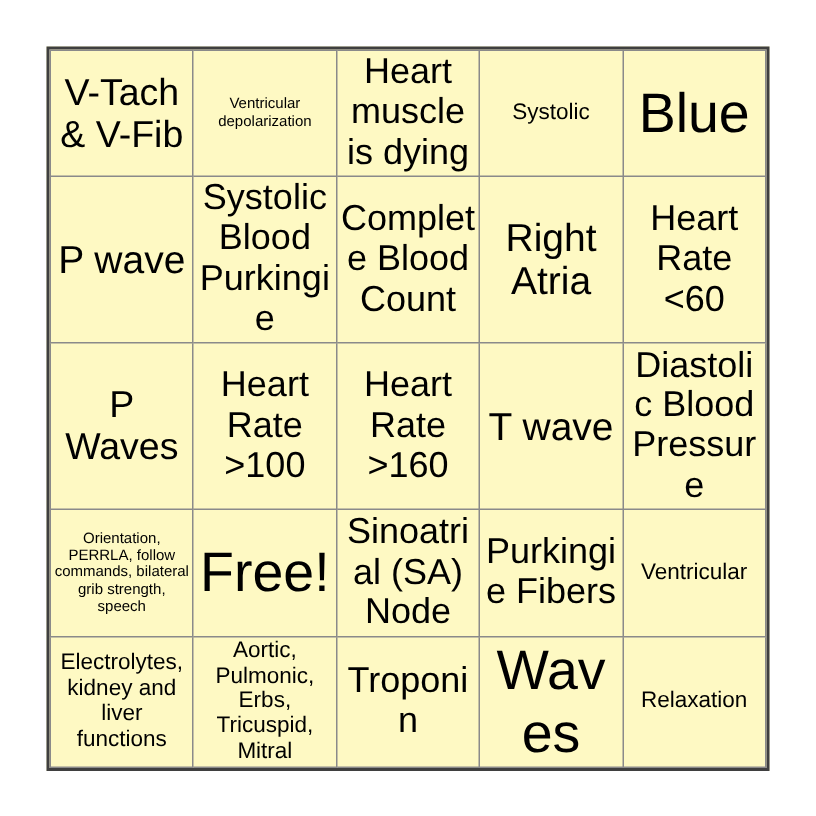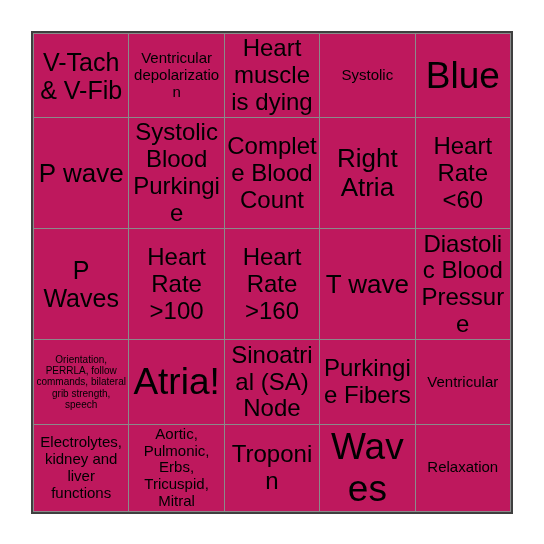--- a/index.html
+++ b/index.html
@@ -16,21 +16,21 @@
   }
 
   #bingo-card {
     position: absolute;
     left: 31px;
     top: 31px;
     width: 482px;
     height: 483px;
     box-sizing: border-box;
     border: 2px solid #3f3f3f;
-    background: #be185d;
+    background: #fef9c3;
   }
 
   table.bingo-grid {
     width: 100%;
     height: 100%;
     border-collapse: collapse;
     table-layout: fixed;
   }
 
   table.bingo-grid td {
@@ -38,21 +38,21 @@
     text-align: center;
     vertical-align: middle;
     padding: 1px 2px;
     line-height: 1.12;
     overflow: hidden;
     word-wrap: break-word;
   }
 
   
   .fs-xxs { font-size: 10px;  line-height: 1.22; }
-  .fs-xs  { font-size: 15px; line-height: 1.2; }
+  .fs-xs  { font-size: 10px; line-height: 1.2; }
   .fs-s   { font-size: 15px; line-height: 1.18; }
   .fs-m   { font-size: 24px; line-height: 1.14; }
   .fs-l   { font-size: 25px; line-height: 1.1; }
   .fs-xl  { font-size: 26px; line-height: 1.08; }
   .fs-xxl { font-size: 37px; line-height: 1.05; }
 </style>
 </head>
 <body>
 
 <div id="bingo-card">
@@ -74,21 +74,21 @@
       </tr>
       <tr>
         <td class="fs-l">P Waves</td>
         <td class="fs-m">Heart Rate &gt;100</td>
         <td class="fs-m">Heart Rate &gt;160</td>
         <td class="fs-xl">T wave</td>
         <td class="fs-m">Diastolic Blood Pressure</td>
       </tr>
       <tr>
         <td class="fs-xxs">Orientation, PERRLA, follow commands, bilateral grib strength, speech</td>
-        <td class="fs-xxl">Atria!</td>
+        <td class="fs-xxl">Free!</td>
         <td class="fs-m">Sinoatrial (SA) Node</td>
         <td class="fs-m">Purkingie Fibers</td>
         <td class="fs-s">Ventricular</td>
       </tr>
       <tr>
         <td class="fs-s">Electrolytes, kidney and liver functions</td>
         <td class="fs-s">Aortic, Pulmonic, Erbs, Tricuspid, Mitral</td>
         <td class="fs-m">Troponin</td>
         <td class="fs-xxl">Waves</td>
         <td class="fs-s">Relaxation</td>

